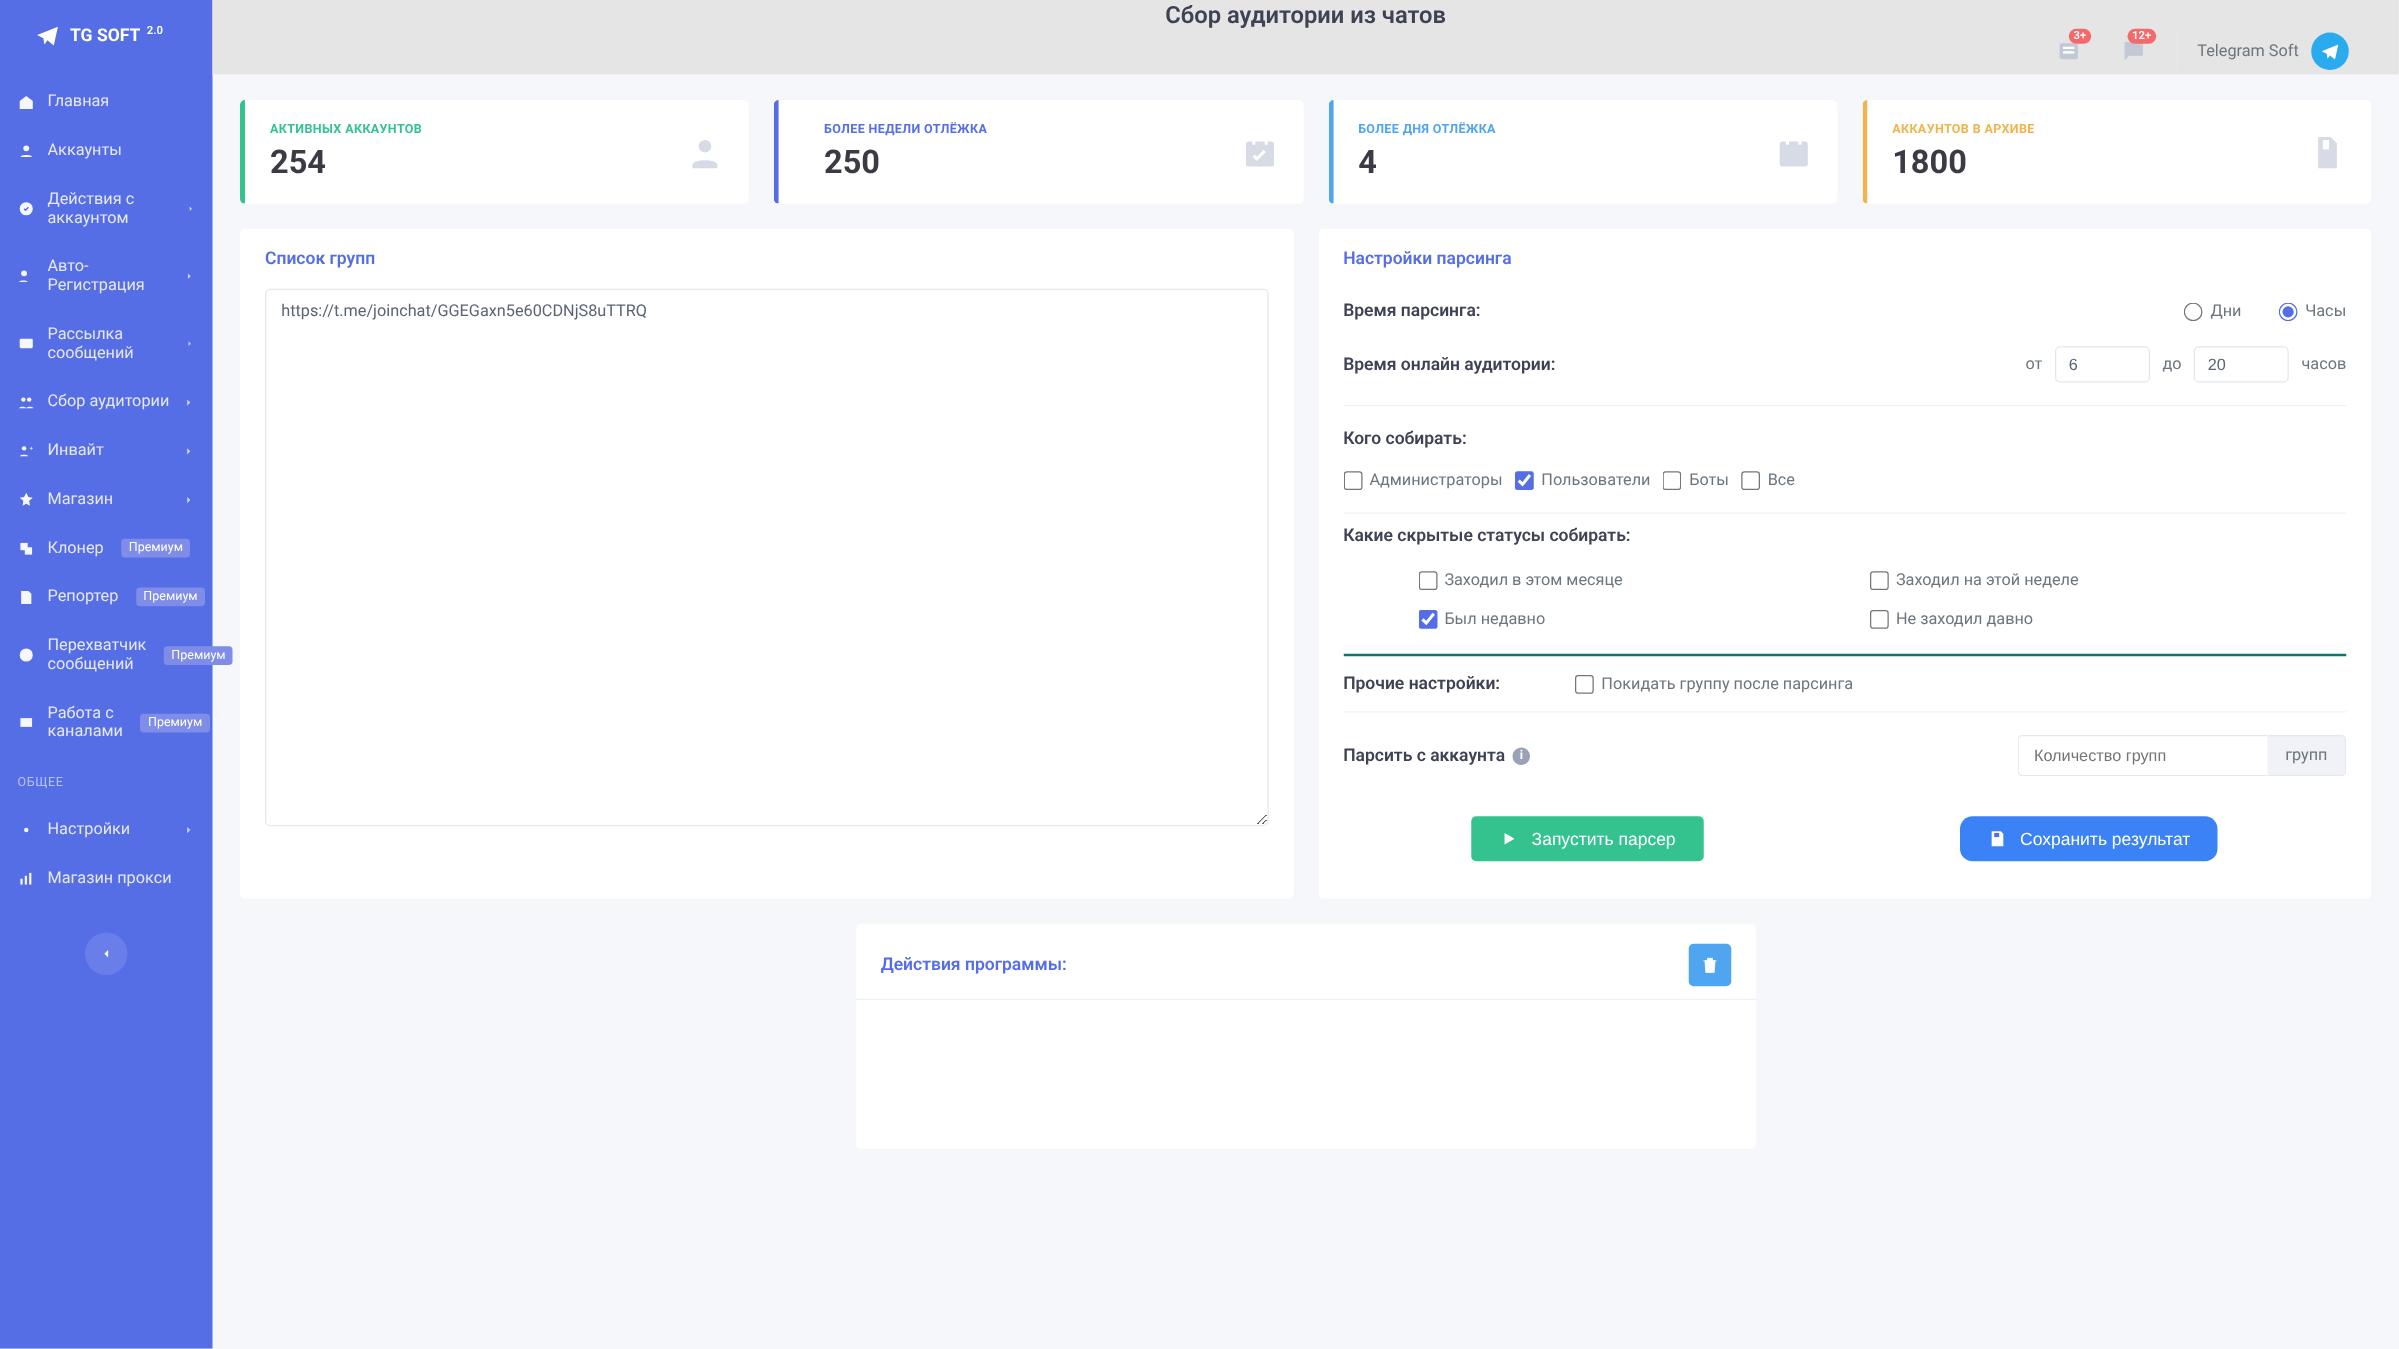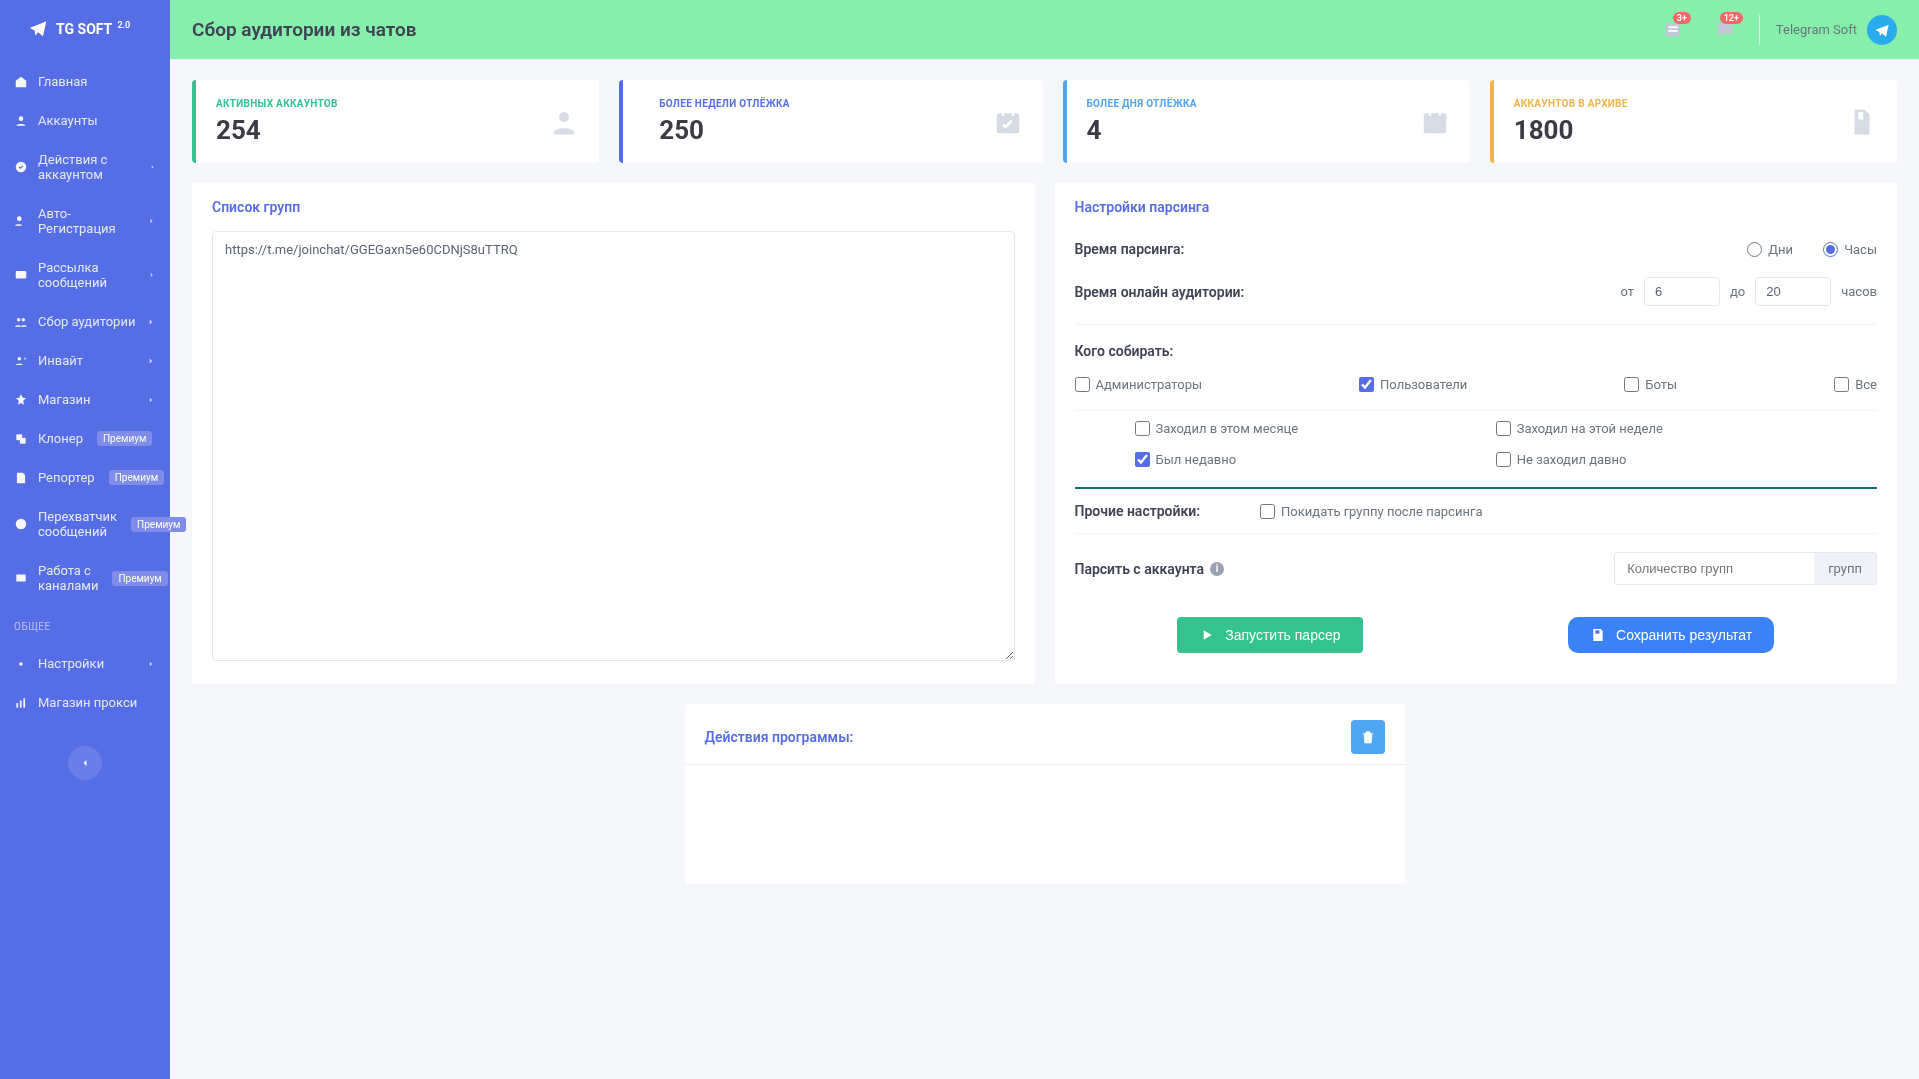--- a/index.html
+++ b/index.html
@@ -17,21 +17,21 @@
 .nav a { display:flex; align-items:center; padding: 12px 14px; color: #e6e8f5; text-decoration:none; font-size:13px; gap:10px; }
 .nav a .ic { width:14px; height:14px; opacity:.95; flex-shrink:0; }
 .nav a .chev { margin-left:auto; width:10px; height:10px; opacity:.7; }
 .badge-prem { background:#7f8de8; color:#fff; font-size:10px; padding:2px 6px; border-radius:3px; margin-left:4px; }
 .nav-section { color:#b9c1f2; font-size:10px; letter-spacing:.5px; padding:10px 14px 6px; text-transform:uppercase; }
 .collapse-btn { width:34px; height:34px; border-radius:50%; background:#6a7eea; margin:18px auto; display:flex; align-items:center; justify-content:center; cursor:pointer; }
 .collapse-btn svg { width:12px; height:12px; fill:#fff; }
 
 
 .main { flex:1; display:flex; flex-direction:column; }
-.topbar { background:#86efac; height:60px; display:flex; align-items:center; padding:0 22px; border-bottom:1px solid #eef0f7; }
+.topbar { background:#e5e5e5; height:60px; display:flex; align-items:center; padding:0 40px; border-bottom:1px solid #eef0f7;flex-direction:column; }
 .page-title { font-size:19px; font-weight:600; color:#3f4254; }
 .topbar-right { margin-left:auto; display:flex; align-items:center; gap:16px; }
 .icon-btn { position:relative; width:36px; height:36px; display:flex; align-items:center; justify-content:center; cursor:pointer; }
 .icon-btn svg { width:22px; height:22px; fill:#c3c8d6; }
 .notif-badge { position:absolute; top:0; right:0; background:#f46a6a; color:#fff; font-size:9px; padding:1px 4px; border-radius:6px; font-weight:600; }
 .top-sep { width:1px; height:30px; background:#e6e9f2; }
 .user-chip { display:flex; align-items:center; gap:10px; cursor:pointer; }
 .user-chip span { font-size:13px; color:#6c757d; }
 .avatar { width:30px; height:30px; border-radius:50%; background:#2aabee; display:flex; align-items:center; justify-content:center; }
 .avatar svg { width:16px; height:16px; fill:#fff; }
@@ -64,21 +64,21 @@
 .form-row.bb { border-bottom:1px solid #f0f2f8; padding-bottom:18px; margin-bottom:8px; }
 .form-label { font-weight:600; color:#3f4254; font-size:14px; min-width:160px; }
 .form-label-sub { font-weight:600; color:#3f4254; font-size:14px; padding:10px 0; }
 .radio-wrap, .check-wrap { display:flex; align-items:center; gap:6px; color:#6c757d; font-size:13px; cursor:pointer; }
 .radio-wrap input, .check-wrap input { width:15px; height:15px; accent-color:#556ee6; cursor:pointer; }
 .time-inputs { display:flex; align-items:center; gap:10px; margin-left:auto; }
 .time-inputs .sm { color:#6c757d; font-size:13px; }
 .inp-sm { width:76px; padding:6px 10px; border:1px solid #e4e7ef; border-radius:4px; font-size:13px; color:#5b6474; }
 .radio-right { margin-left:auto; display:flex; gap:30px; }
 
-.check-grid { display:flex; justify-content:space-between; flex-wrap:wrap; gap:32px 10px; padding:8px 0 18px; border-bottom:1px solid #f0f2f8; }
+.check-grid { display:flex; justify-content:flex-start; flex-wrap:wrap; gap:32px 10px; padding:8px 0 18px; border-bottom:1px solid #f0f2f8; }
 .check-grid2 { display:grid; grid-template-columns:1fr 1fr; gap:16px 10px; padding:10px 30px 20px 60px; border-bottom:2px solid #0f766e; justify-items:start; }
 
 .other-row { display:flex; align-items:center; padding:14px 0; border-bottom:1px solid #f0f2f8; gap:20px; }
 .other-row .form-label { min-width:110px; }
 .other-row .check-wrap { margin-left:40px; }
 
 .acct-row { display:flex; align-items:center; padding:18px 0 8px; gap:12px; }
 .acct-row .form-label { display:flex; align-items:center; gap:6px; }
 .info-i { width:14px; height:14px; border-radius:50%; background:#9aa2b8; color:#fff; font-size:10px; display:inline-flex; align-items:center; justify-content:center; font-weight:700; }
 .input-group { margin-left:auto; display:flex; }
@@ -408,20 +408,21 @@
               <label class="check-wrap">
                   <input type="checkbox" style="">
                   <span>Боты</span>
                 </label>
               <label class="check-wrap">
                   <input type="checkbox" style="">
                   <span>Все</span>
                 </label>
             </div>
 
+            <div class="form-label-sub">Какие скрытые статусы собирать:</div>
             <div class="check-grid2">
               <label class="check-wrap">
                   <input type="checkbox" style="">
                   <span>Заходил в этом месяце</span>
                 </label>
               <label class="check-wrap">
                   <input type="checkbox" style="">
                   <span>Заходил на этой неделе</span>
                 </label>
               <label class="check-wrap">

